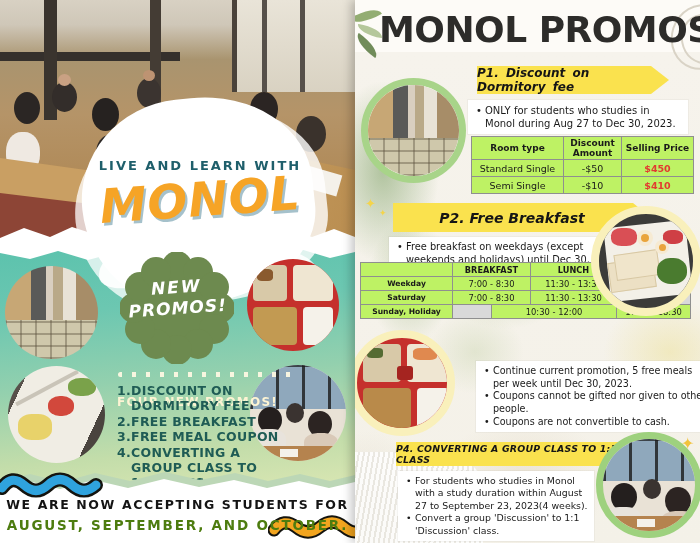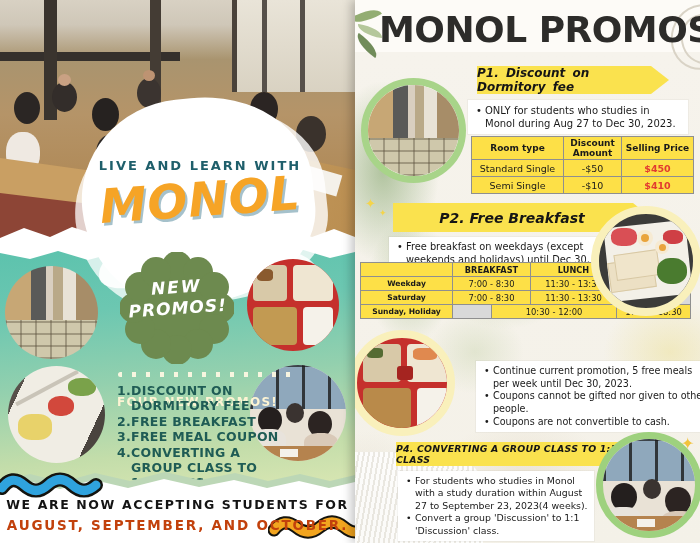--- a/index.html
+++ b/index.html
@@ -38,21 +38,21 @@
     background:repeating-linear-gradient(90deg,#fdf8e2 0 4px,transparent 4px 14px);
     border-radius:3px;opacity:.95;}
   .promo-list{position:absolute;left:117px;top:384px;width:168px;color:#1f5c55;
     font-weight:800;font-size:12.5px;line-height:1.18;letter-spacing:.3px;}
   .promo-list .item{text-indent:-14px;padding-left:14px;margin-bottom:1px;}
   .circle-photo{position:absolute;border-radius:50%;overflow:hidden;}
   .circle-photo i{position:absolute;display:block;}
   .footer-white{position:absolute;left:0;top:488px;width:355px;height:55px;background:#fff;}
   .footer-l1{position:absolute;left:0;top:497px;width:355px;text-align:center;color:#141414;
     font-weight:600;font-size:12.5px;letter-spacing:1.6px;}
-  .footer-l2{position:absolute;left:0;top:517px;width:355px;text-align:center;color:#c2410c;
+  .footer-l2{position:absolute;left:0;top:517px;width:355px;text-align:center;color:#4d7c0f;
     font-weight:600;font-size:13.5px;letter-spacing:1.8px;}
 
   
   .right{position:absolute;left:355px;top:0;width:345px;height:543px;overflow:hidden;background:#fdfbf7;
     box-shadow:-4px 0 9px rgba(0,0,0,.22);}
   .bgwash{position:absolute;left:0;top:52px;width:345px;height:491px;background:
     radial-gradient(80px 130px at 28px 120px,rgba(110,150,85,.50),transparent 70%),
     radial-gradient(60px 90px at 55px 230px,rgba(140,172,110,.42),transparent 70%),
     radial-gradient(90px 60px at 150px 235px,rgba(175,195,145,.38),transparent 70%),
     radial-gradient(70px 60px at 120px 300px,rgba(190,205,160,.35),transparent 70%),
@@ -67,21 +67,21 @@
     font-weight:800;font-size:36px;letter-spacing:-.5px;white-space:nowrap;}
   .leaf{position:absolute;border-radius:2% 98% 2% 98%;}
   .wreath{position:absolute;border:2px solid #d9d3c6;border-radius:50%;}
   .banner{position:absolute;background:#fae24e;color:#151515;font-style:italic;font-weight:700;
     display:flex;align-items:center;justify-content:center;
     clip-path:polygon(0 0,calc(100% - 18px) 0,100% 50%,calc(100% - 18px) 100%,0 100%);}
   .bullet-box{position:absolute;background:#fff;color:#1a1a1a;padding:4px 6px 4px 6px;
     font-size:9.6px;line-height:1.32;box-shadow:0 0 0 1px rgba(0,0,0,.03);}
   .bullet{position:relative;padding-left:11px;}
   .bullet:before{content:"•";position:absolute;left:2px;top:0;}
-  table{border-collapse:collapse;background:#fde047;}
+  table{border-collapse:collapse;background:#bef264;}
   td{border:1px solid #8f8f8f;text-align:center;vertical-align:middle;padding:1px 2px;color:#1a1a1a;}
   .t1{position:absolute;left:116px;top:136px;}
   .t1 td{font-size:9.5px;height:17px;}
   .t1 .hd{font-weight:700;font-size:9px;}
   .t1 .red{color:#e23b30;font-weight:600;}
   .t2{position:absolute;left:5px;top:262px;}
   .t2 td{font-size:8.4px;height:14px;padding:0 1px;}
   .t2 .hd{font-weight:700;font-size:8.2px;}
   .t2 .lbl{font-weight:700;font-size:7.6px;}
   .t2 .gray{background:#d9d9d9;}

